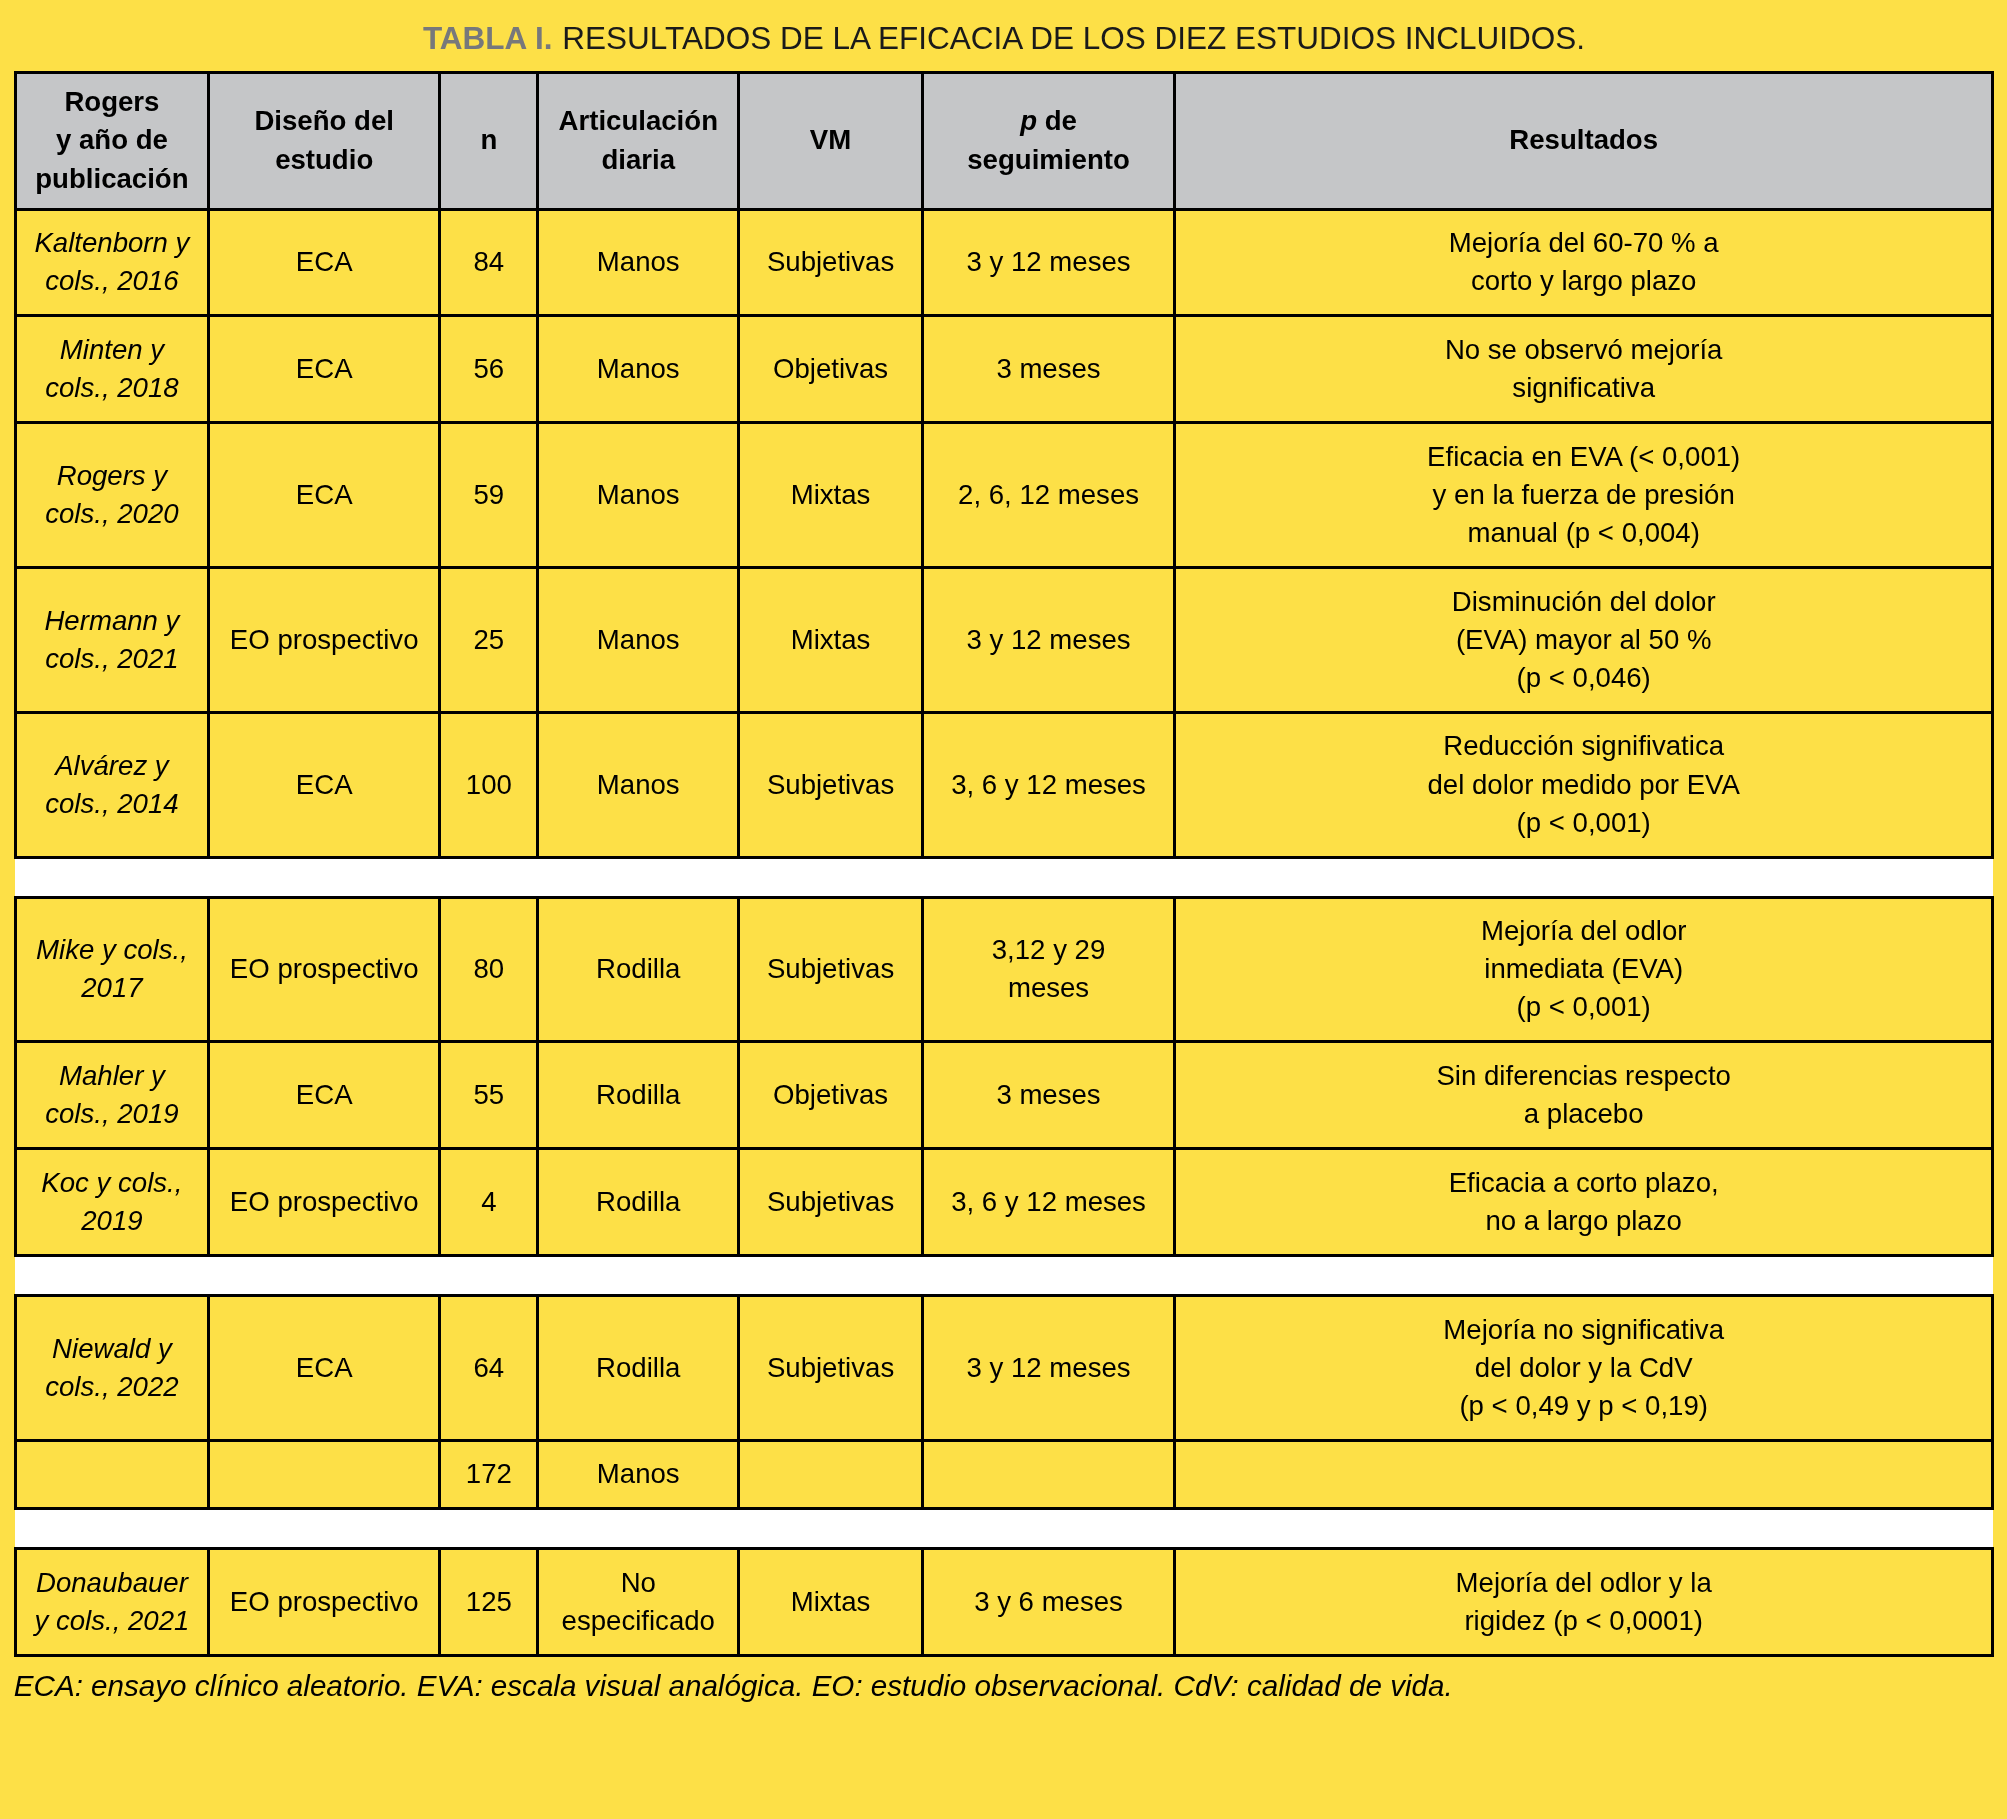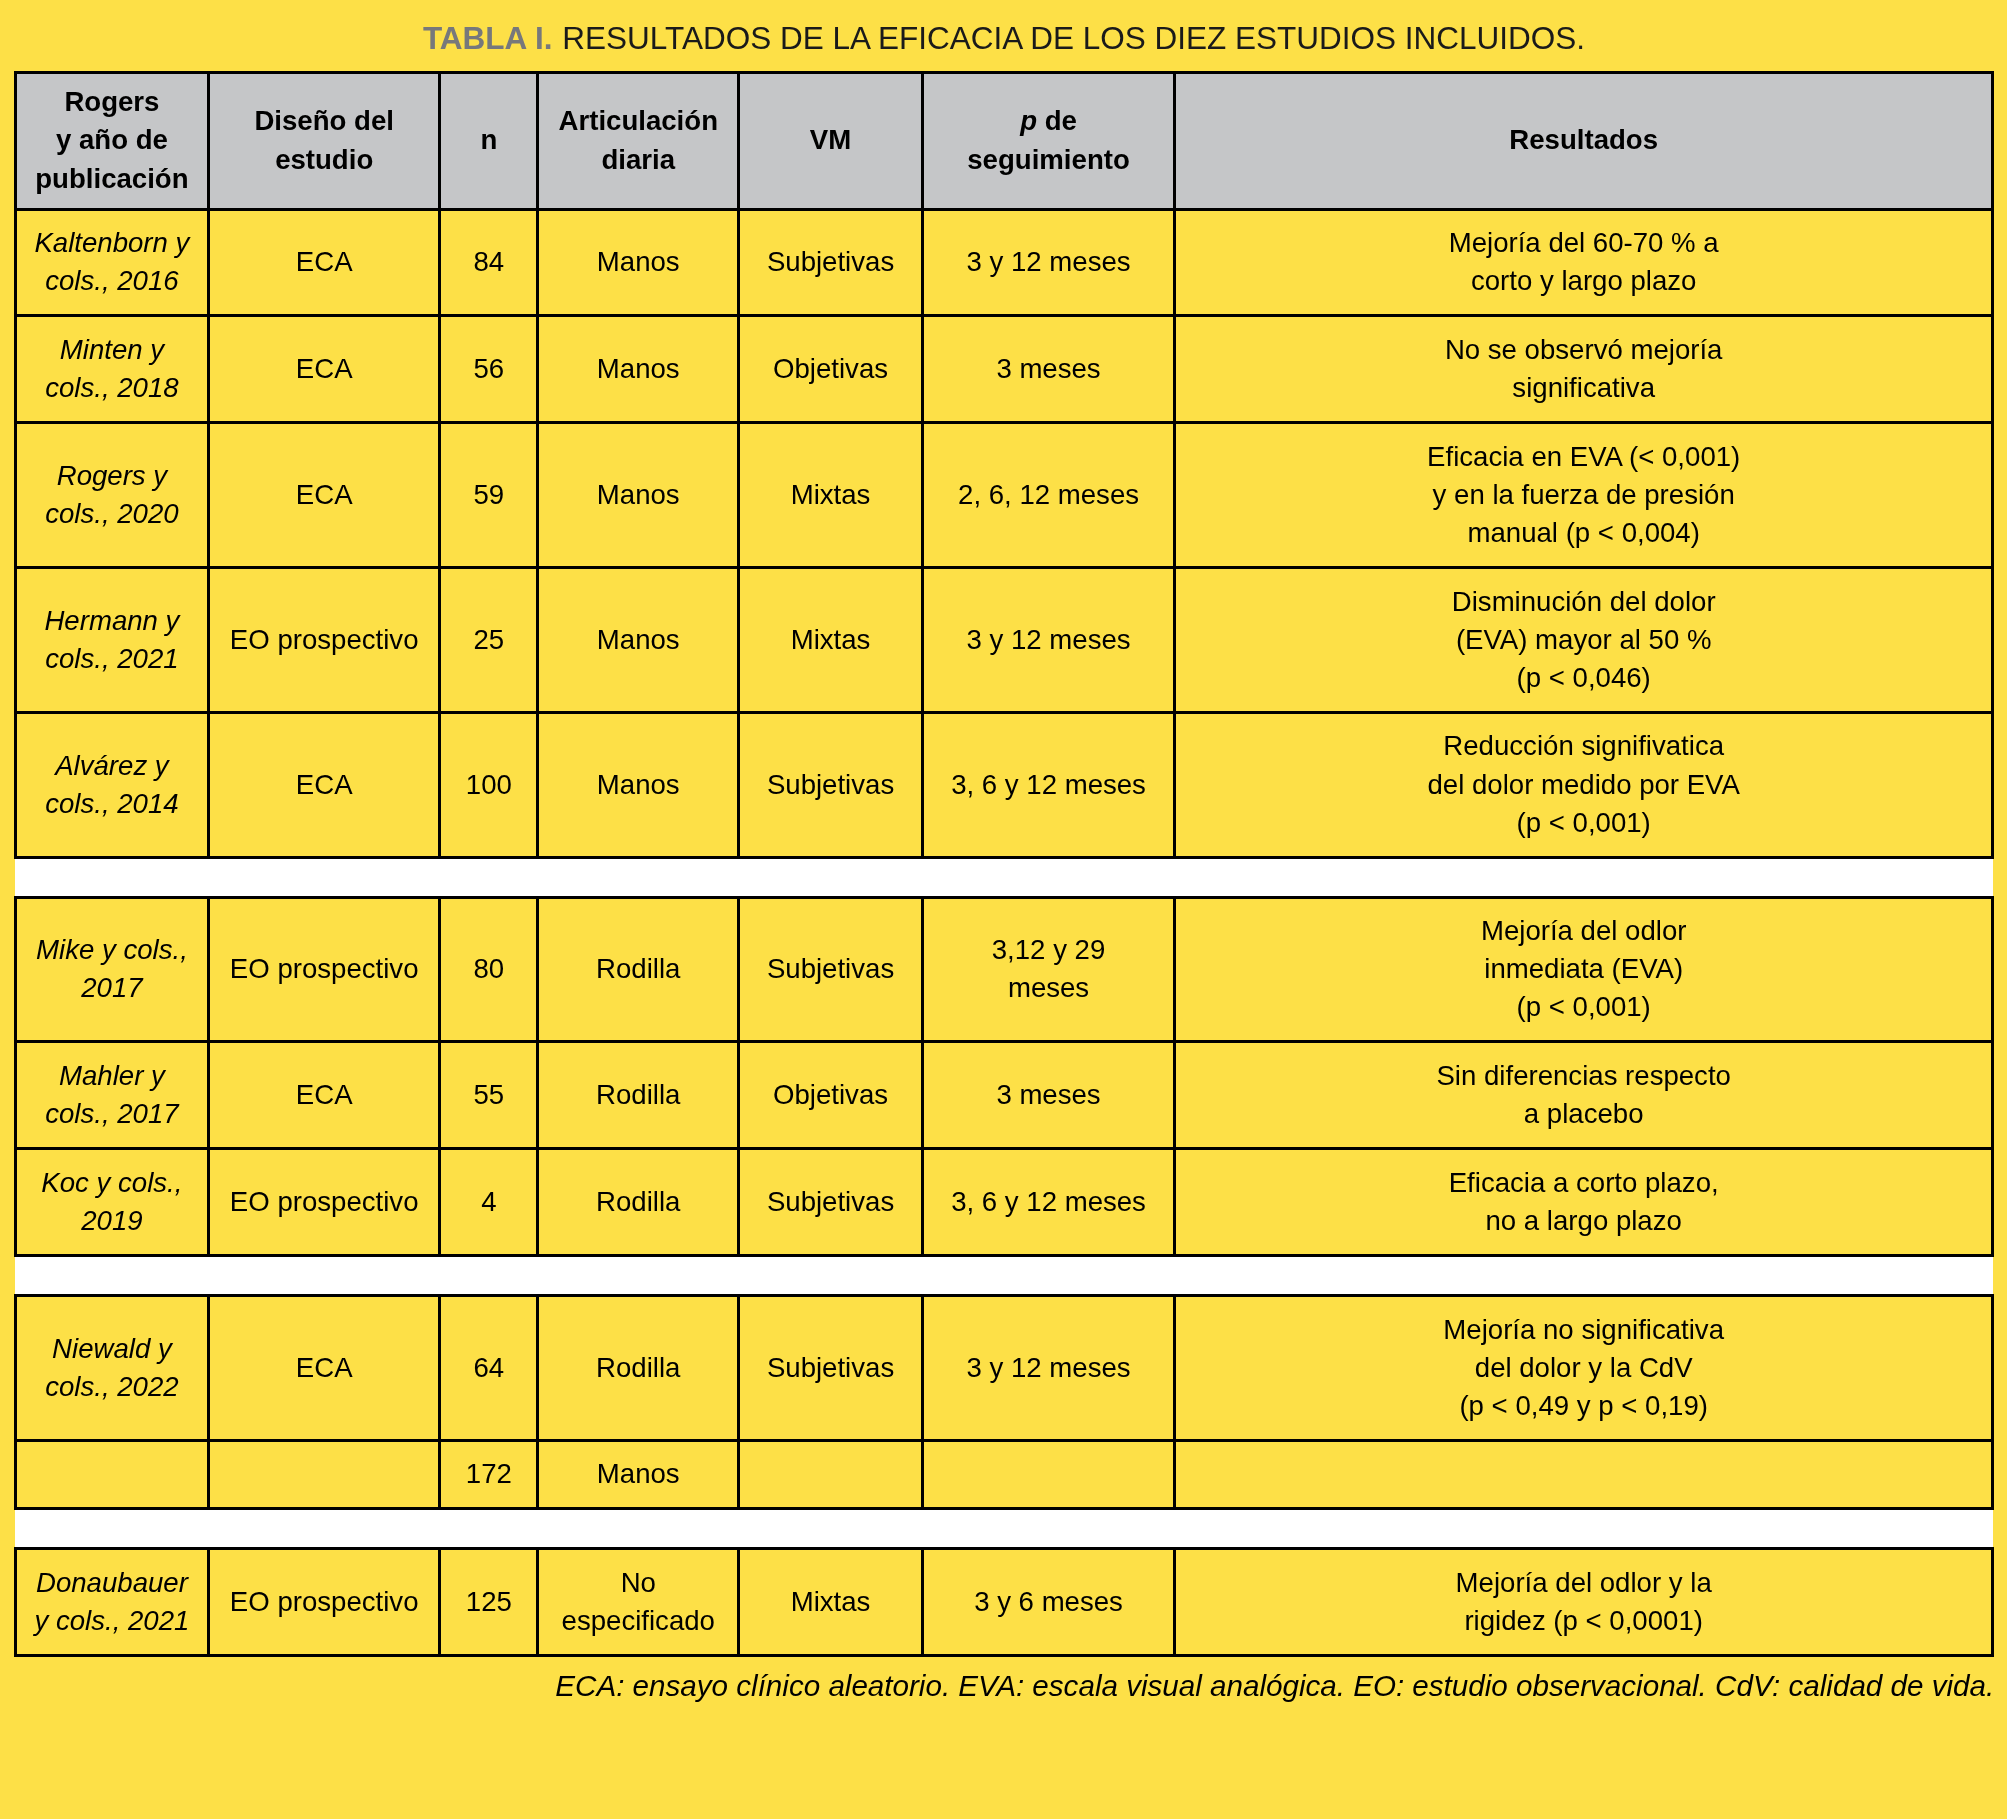--- a/index.html
+++ b/index.html
@@ -63,21 +63,21 @@
   .c6 { width: 42.4%; }
   tr.spacer-row td {
     border: none;
     height: 37px;
     padding: 0;
     background: #ffffff;
   }
   .footnote {
     font-style: italic;
     font-size: 29.6px;
-    text-align: right;
+    text-align: left;
     margin-top: 11.8px;
     padding-bottom: 9.9px;
   }
 </style>
 </head>
 <body>
 
 <div class="page">
 
   <div class="title">
@@ -171,21 +171,21 @@
           <td class="c3">Rodilla</td>
           <td class="c4">Subjetivas</td>
           <td class="c5">3,12 y 29
 meses</td>
           <td class="c6">Mejoría del odlor
 inmediata (EVA)
 (p &lt; 0,001)</td>
         </tr>
         <tr>
           <td class="c0">Mahler y
-cols., 2017</td>
+cols., 2019</td>
           <td class="c1">ECA</td>
           <td class="c2">55</td>
           <td class="c3">Rodilla</td>
           <td class="c4">Objetivas</td>
           <td class="c5">3 meses</td>
           <td class="c6">Sin diferencias respecto
 a placebo</td>
         </tr>
         <tr>
           <td class="c0">Koc y cols.,

